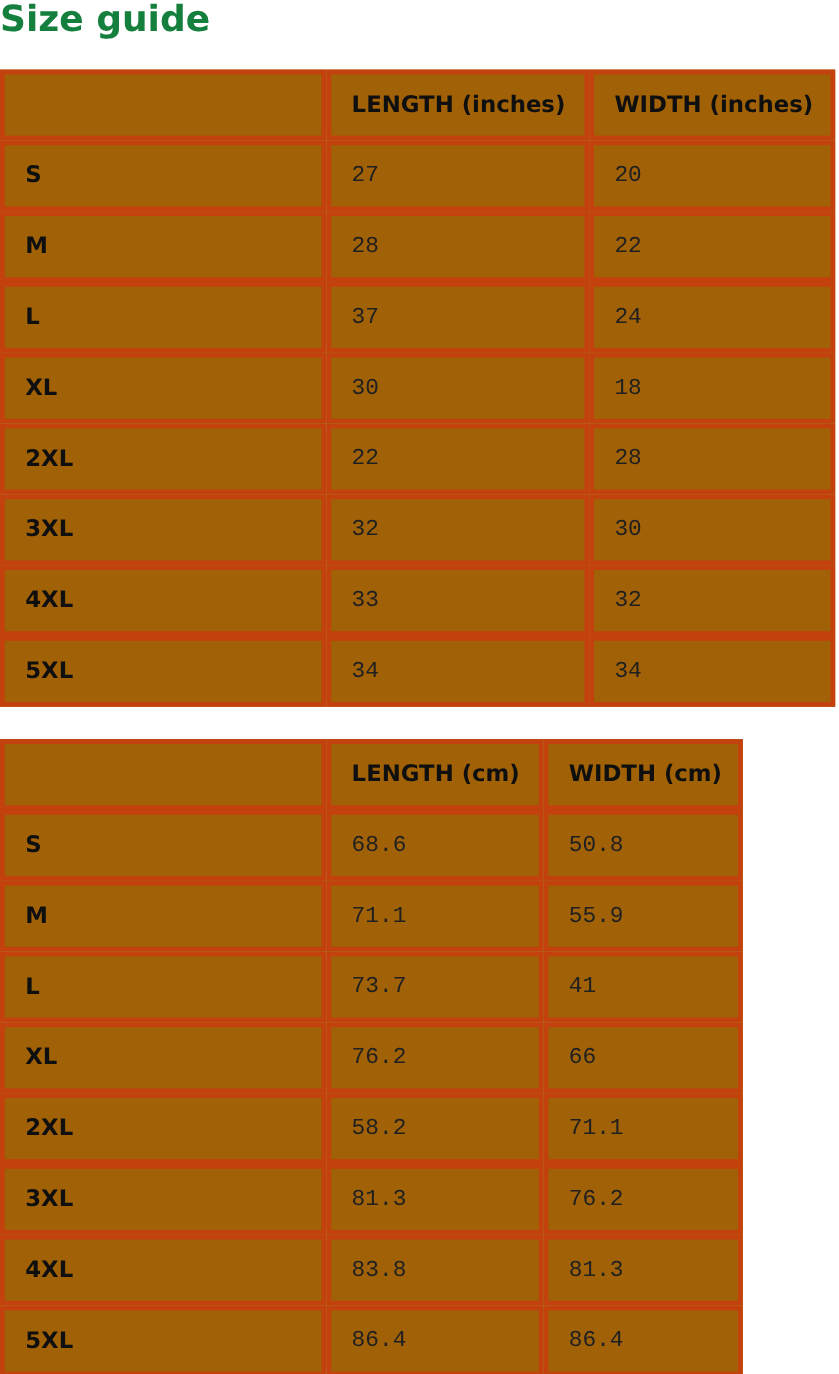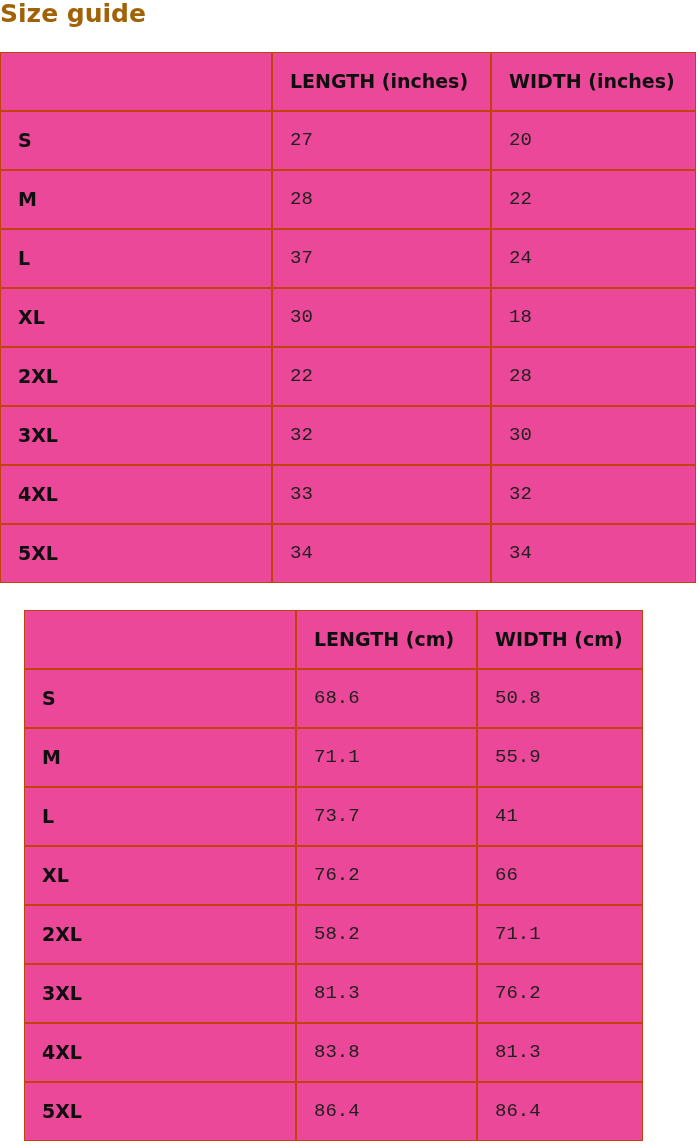--- a/index.html
+++ b/index.html
@@ -9,36 +9,36 @@
     width: 699px;
     height: 1145px;
     overflow: hidden;
     font-family: "DejaVu Sans", "Liberation Sans", sans-serif;
     color: #1a1a1a;
   }
   .page {
     width: 699px;
   }
   h2.size-guide-title {
-    font-size: 25px;
+    font-size: 30px;
     line-height: 1.15;
     font-weight: bold;
-    color: #a16207;
+    color: #15803d;
     margin: 0 0 23px 0;
   }
   table.size-table {
     border-collapse: separate;
     border-spacing: 0;
     table-layout: fixed;
   }
   table.size-table th,
   table.size-table td {
     box-sizing: border-box;
-    border: 1px solid #c2410c;
-    background: #ec4899;
+    border: 4px solid #c2410c;
+    background: #a16207;
     height: 59px;
     padding: 0 17px;
     font-size: 19px;
     text-align: left;
     vertical-align: middle;
     white-space: nowrap;
     overflow: hidden;
   }
   table.size-table thead th {
     font-weight: bold;
@@ -47,21 +47,21 @@
   table.size-table tbody th {
     font-weight: bold;
     color: #0f0f0f;
   }
   table.size-table tbody td {
     font-weight: normal;
     color: #202020;
     font-family: Liberation Mono, monospace;
   }
   table.table-inches { width: 696px; margin: 0 0 27px 0; }
-  table.table-cm     { width: 619px; padding-left: 24px; }
+  table.table-cm     { width: 619px; }
   .table-inches col.c1 { width: 272px; }
   .table-inches col.c2 { width: 219px; }
   .table-inches col.c3 { width: 205px; }
   .table-cm col.c1 { width: 272px; }
   .table-cm col.c2 { width: 181px; }
   .table-cm col.c3 { width: 166px; }
 </style>
 </head>
 <body>
 

